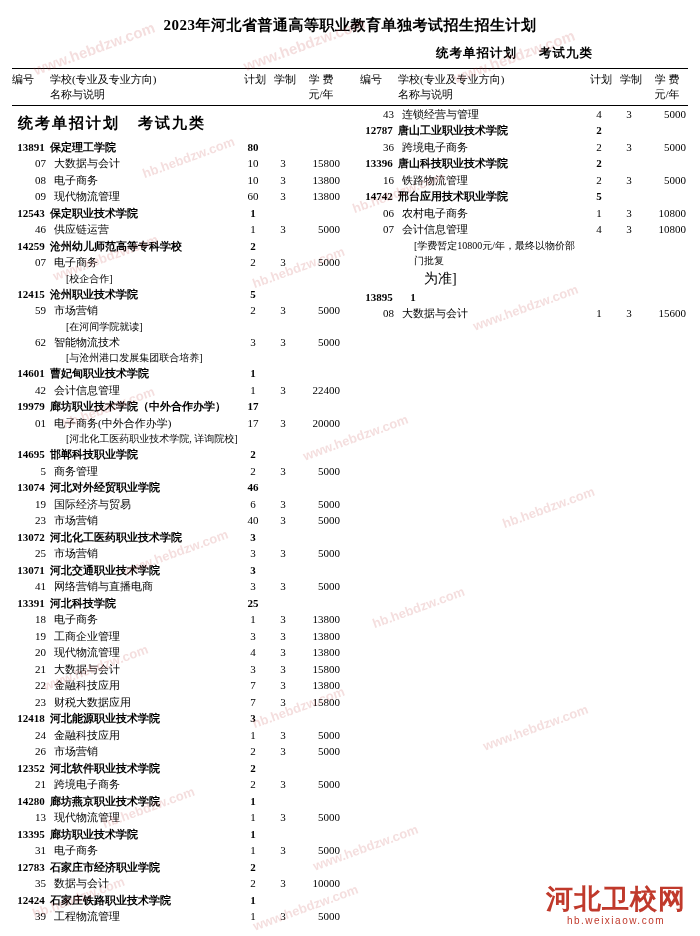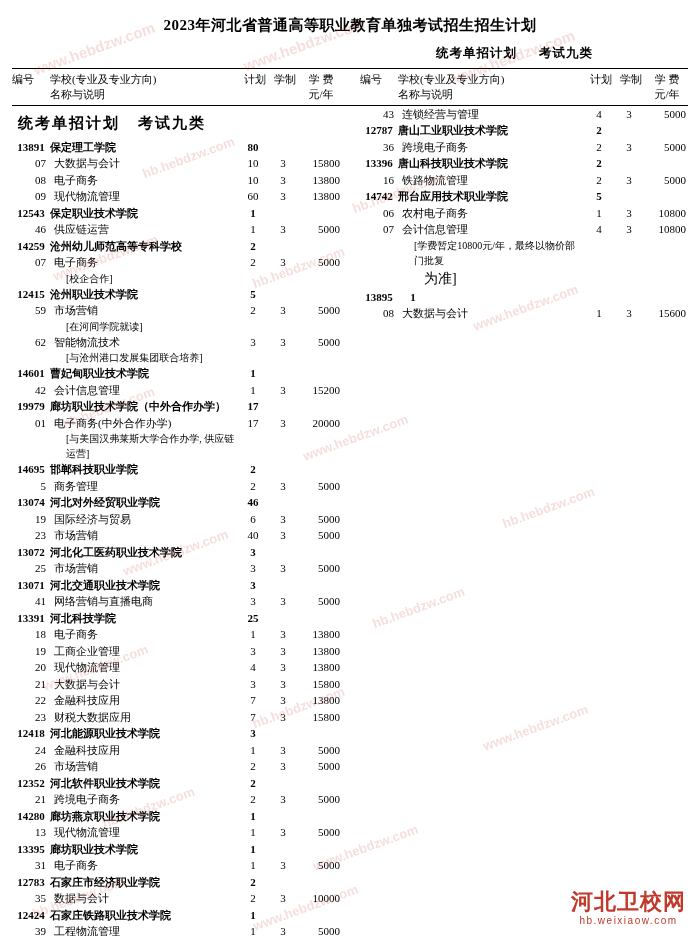--- a/index.html
+++ b/index.html
@@ -128,21 +128,21 @@
     font-size: 15px;
   }
   .logo {
     position: absolute;
     right: 14px;
     bottom: 10px;
     text-align: center;
     line-height: 1;
   }
   .logo .cn {
-    font-size: 22px;
+    font-size: 27px;
     font-weight: bold;
     color: #c0392b;
     letter-spacing: 1px;
     font-family: "Liberation Sans", sans-serif;
   }
   .logo .en {
     font-size: 10px;
     color: #c0392b;
     letter-spacing: 1.5px;
     margin-top: 3px;
@@ -307,39 +307,39 @@
             <div class="c-name">曹妃甸职业技术学院</div>
             <div class="c-plan">1</div>
             <div class="c-len"></div>
             <div class="c-fee"></div>
           </div>
           <div class="row major">
             <div class="c-code">42</div>
             <div class="c-name">会计信息管理</div>
             <div class="c-plan">1</div>
             <div class="c-len">3</div>
-            <div class="c-fee">15200</div>
+            <div class="c-fee">22400</div>
           </div>
           <div class="row school">
             <div class="c-code">19979</div>
             <div class="c-name">廊坊职业技术学院（中外合作办学）</div>
             <div class="c-plan">17</div>
             <div class="c-len"></div>
             <div class="c-fee"></div>
           </div>
           <div class="row major">
             <div class="c-code">01</div>
             <div class="c-name">电子商务(中外合作办学)</div>
             <div class="c-plan">17</div>
             <div class="c-len">3</div>
             <div class="c-fee">20000</div>
           </div>
           <div class="row note">
             <div class="c-code"></div>
-            <div class="c-name">[与美国汉弗莱斯大学合作办学, 供应链运营]</div>
+            <div class="c-name">[河北化工医药职业技术学院, 详询院校]</div>
             <div class="c-plan"></div>
             <div class="c-len"></div>
             <div class="c-fee"></div>
           </div>
           <div class="row school">
             <div class="c-code">14695</div>
             <div class="c-name">邯郸科技职业学院</div>
             <div class="c-plan">2</div>
             <div class="c-len"></div>
             <div class="c-fee"></div>

